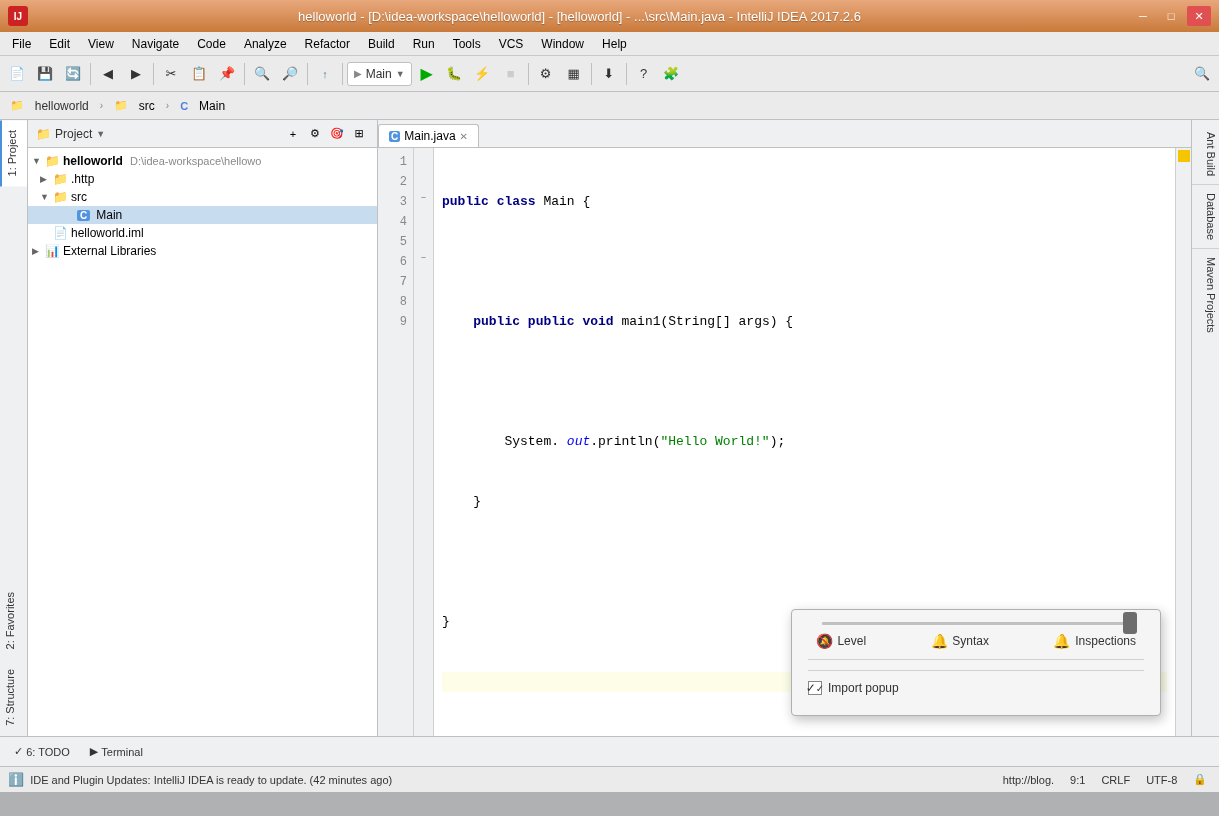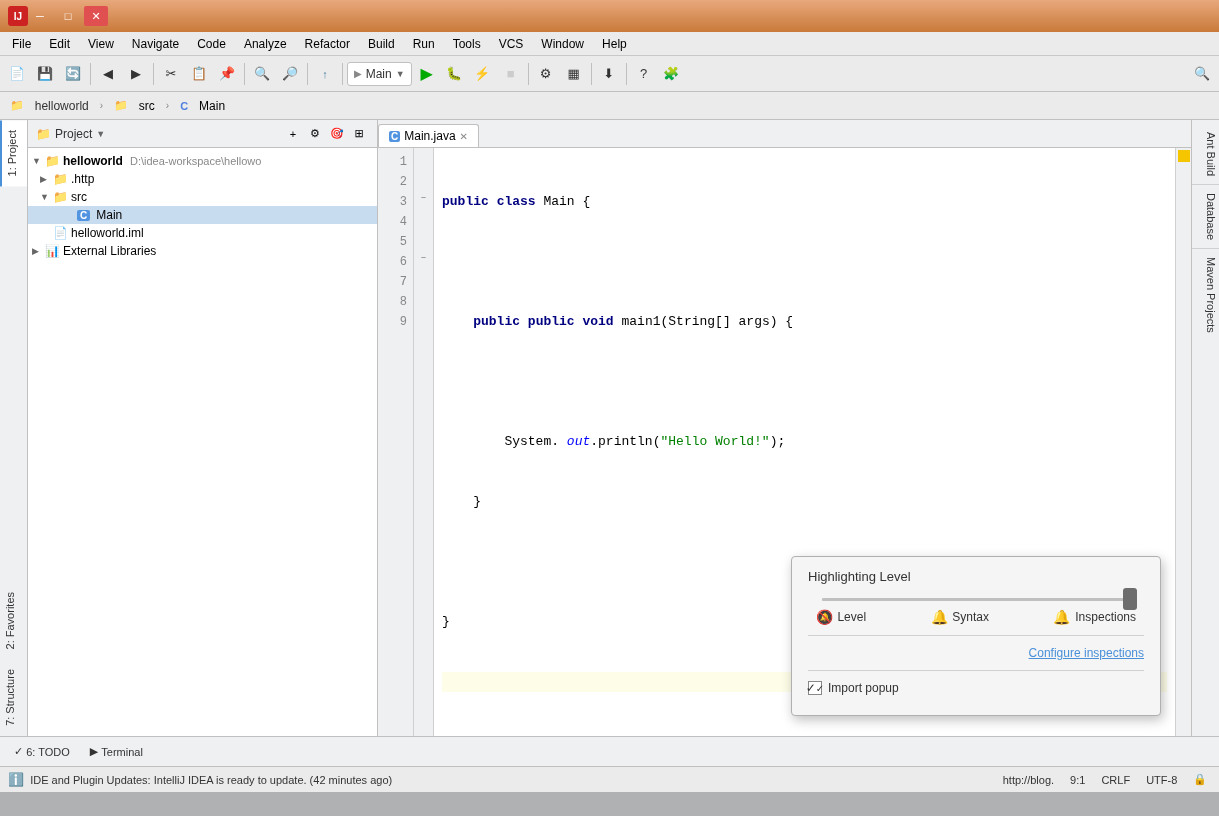--- a/index.html
+++ b/index.html
@@ -325,20 +325,21 @@
     }
     .popup-checkbox.checked::after { content: '✓'; font-size: 10px; color: #333; }
   </style>
 </head>
 <body>
 
 <div id="title-bar">
   <div style="display:flex;align-items:center;gap:6px;">
     <div style="width:20px;height:20px;background:#cc2222;border-radius:3px;display:flex;align-items:center;justify-content:center;font-size:10px;color:white;font-weight:bold;">IJ</div>
   </div>
+  <div class="title-text">helloworld - [D:\idea-workspace\helloworld] - [helloworld] - ...\src\Main.java - IntelliJ IDEA 2017.2.6</div>
   <div class="window-controls">
     <button class="win-btn">─</button>
     <button class="win-btn">□</button>
     <button class="win-btn close">✕</button>
   </div>
 </div>
 
 <div id="menu-bar">
   <span class="menu-item">File</span>
   <span class="menu-item">Edit</span>
@@ -519,21 +520,20 @@
         <div class="code-line">}</div>
         <div class="code-line current-line">&nbsp;</div>
       </div>
 
       <div style="width:16px;background:#EEF0F2;border-left:1px solid #D0D0D0;display:flex;flex-direction:column;align-items:center;padding-top:2px;">
         <div style="width:12px;height:12px;background:#F5C500;margin-bottom:2px;"></div>
       </div>
     </div>
 
     <div id="highlight-popup" style="position:absolute;right:30px;bottom:20px;width:370px;background:#F5F5F5;border:1px solid #B0B0B0;border-radius:4px;box-shadow:2px 4px 12px rgba(0,0,0,0.25);z-index:100;padding:12px 16px 14px;">
-      <div class="popup-title">Highlighting Level</div>
 
       <div class="slider-container" style="margin-bottom:8px;padding:0 14px;">
         <div class="slider-track" style="width:100%;height:3px;background:#C0C0C0;border-radius:2px;position:relative;margin-bottom:0px;">
           <div style="height:3px;background:#C0C0C0;border-radius:2px;width:100%;"></div>
           <div class="slider-thumb" style="width:14px;height:22px;background:#6D6D6D;border-radius:3px;position:absolute;top:-10px;right:-7px;cursor:pointer;"></div>
         </div>
       </div>
 
       <div style="display:flex;justify-content:space-between;align-items:center;margin-bottom:10px;padding:0 8px;">
         <div class="slider-label">
@@ -545,21 +545,20 @@
           <span>Syntax</span>
         </div>
         <div class="slider-label">
           <span style="font-size:14px;">🔔</span>
           <span>Inspections</span>
         </div>
       </div>
 
       <div class="popup-divider"></div>
 
-      <a class="popup-link" style="color:#4A90D9;text-decoration:underline;cursor:pointer;font-size:12px;text-align:right;display:block;margin-bottom:8px;">Configure inspections</a>
 
       <div class="popup-divider"></div>
 
 
       <div class="popup-checkbox-row" style="display:flex;align-items:center;gap:6px;margin:6px 0;font-size:12px;color:#333;">
         <div class="popup-checkbox checked" style="width:14px;height:14px;border:1px solid #888;background:#fff;display:flex;align-items:center;justify-content:center;cursor:pointer;">✓</div>
         <span>Import popup</span>
       </div>
     </div>
   </div>

